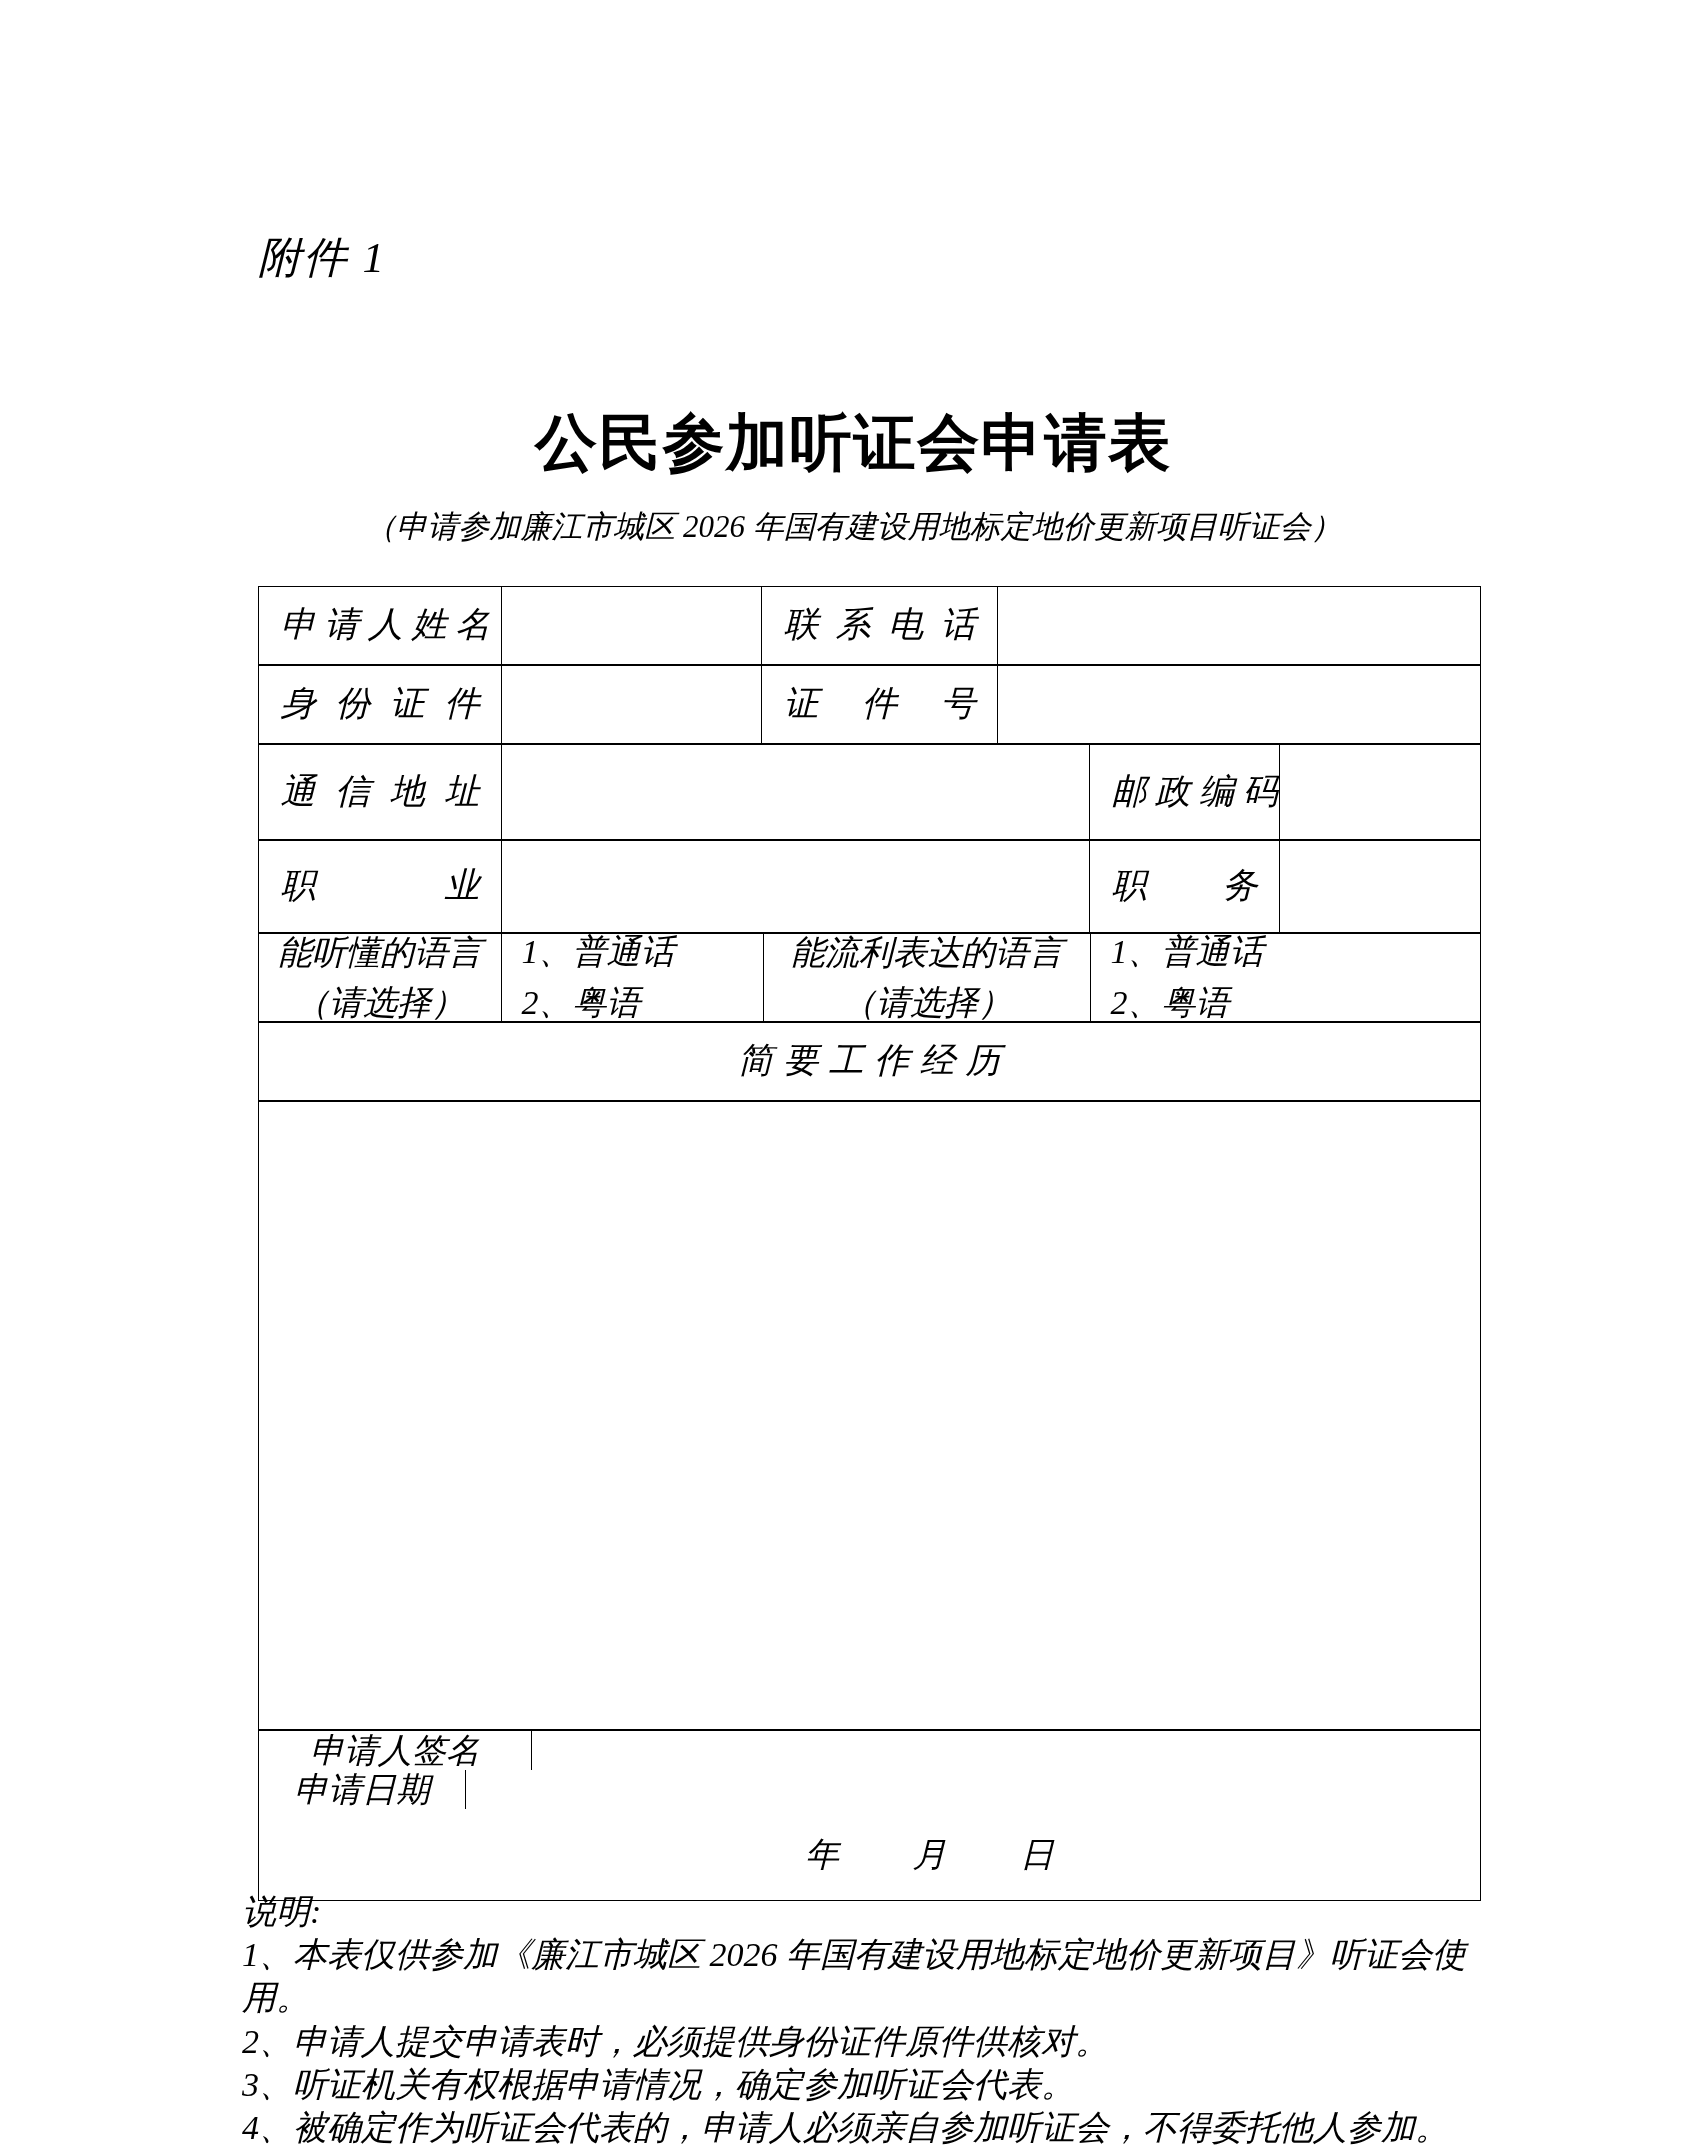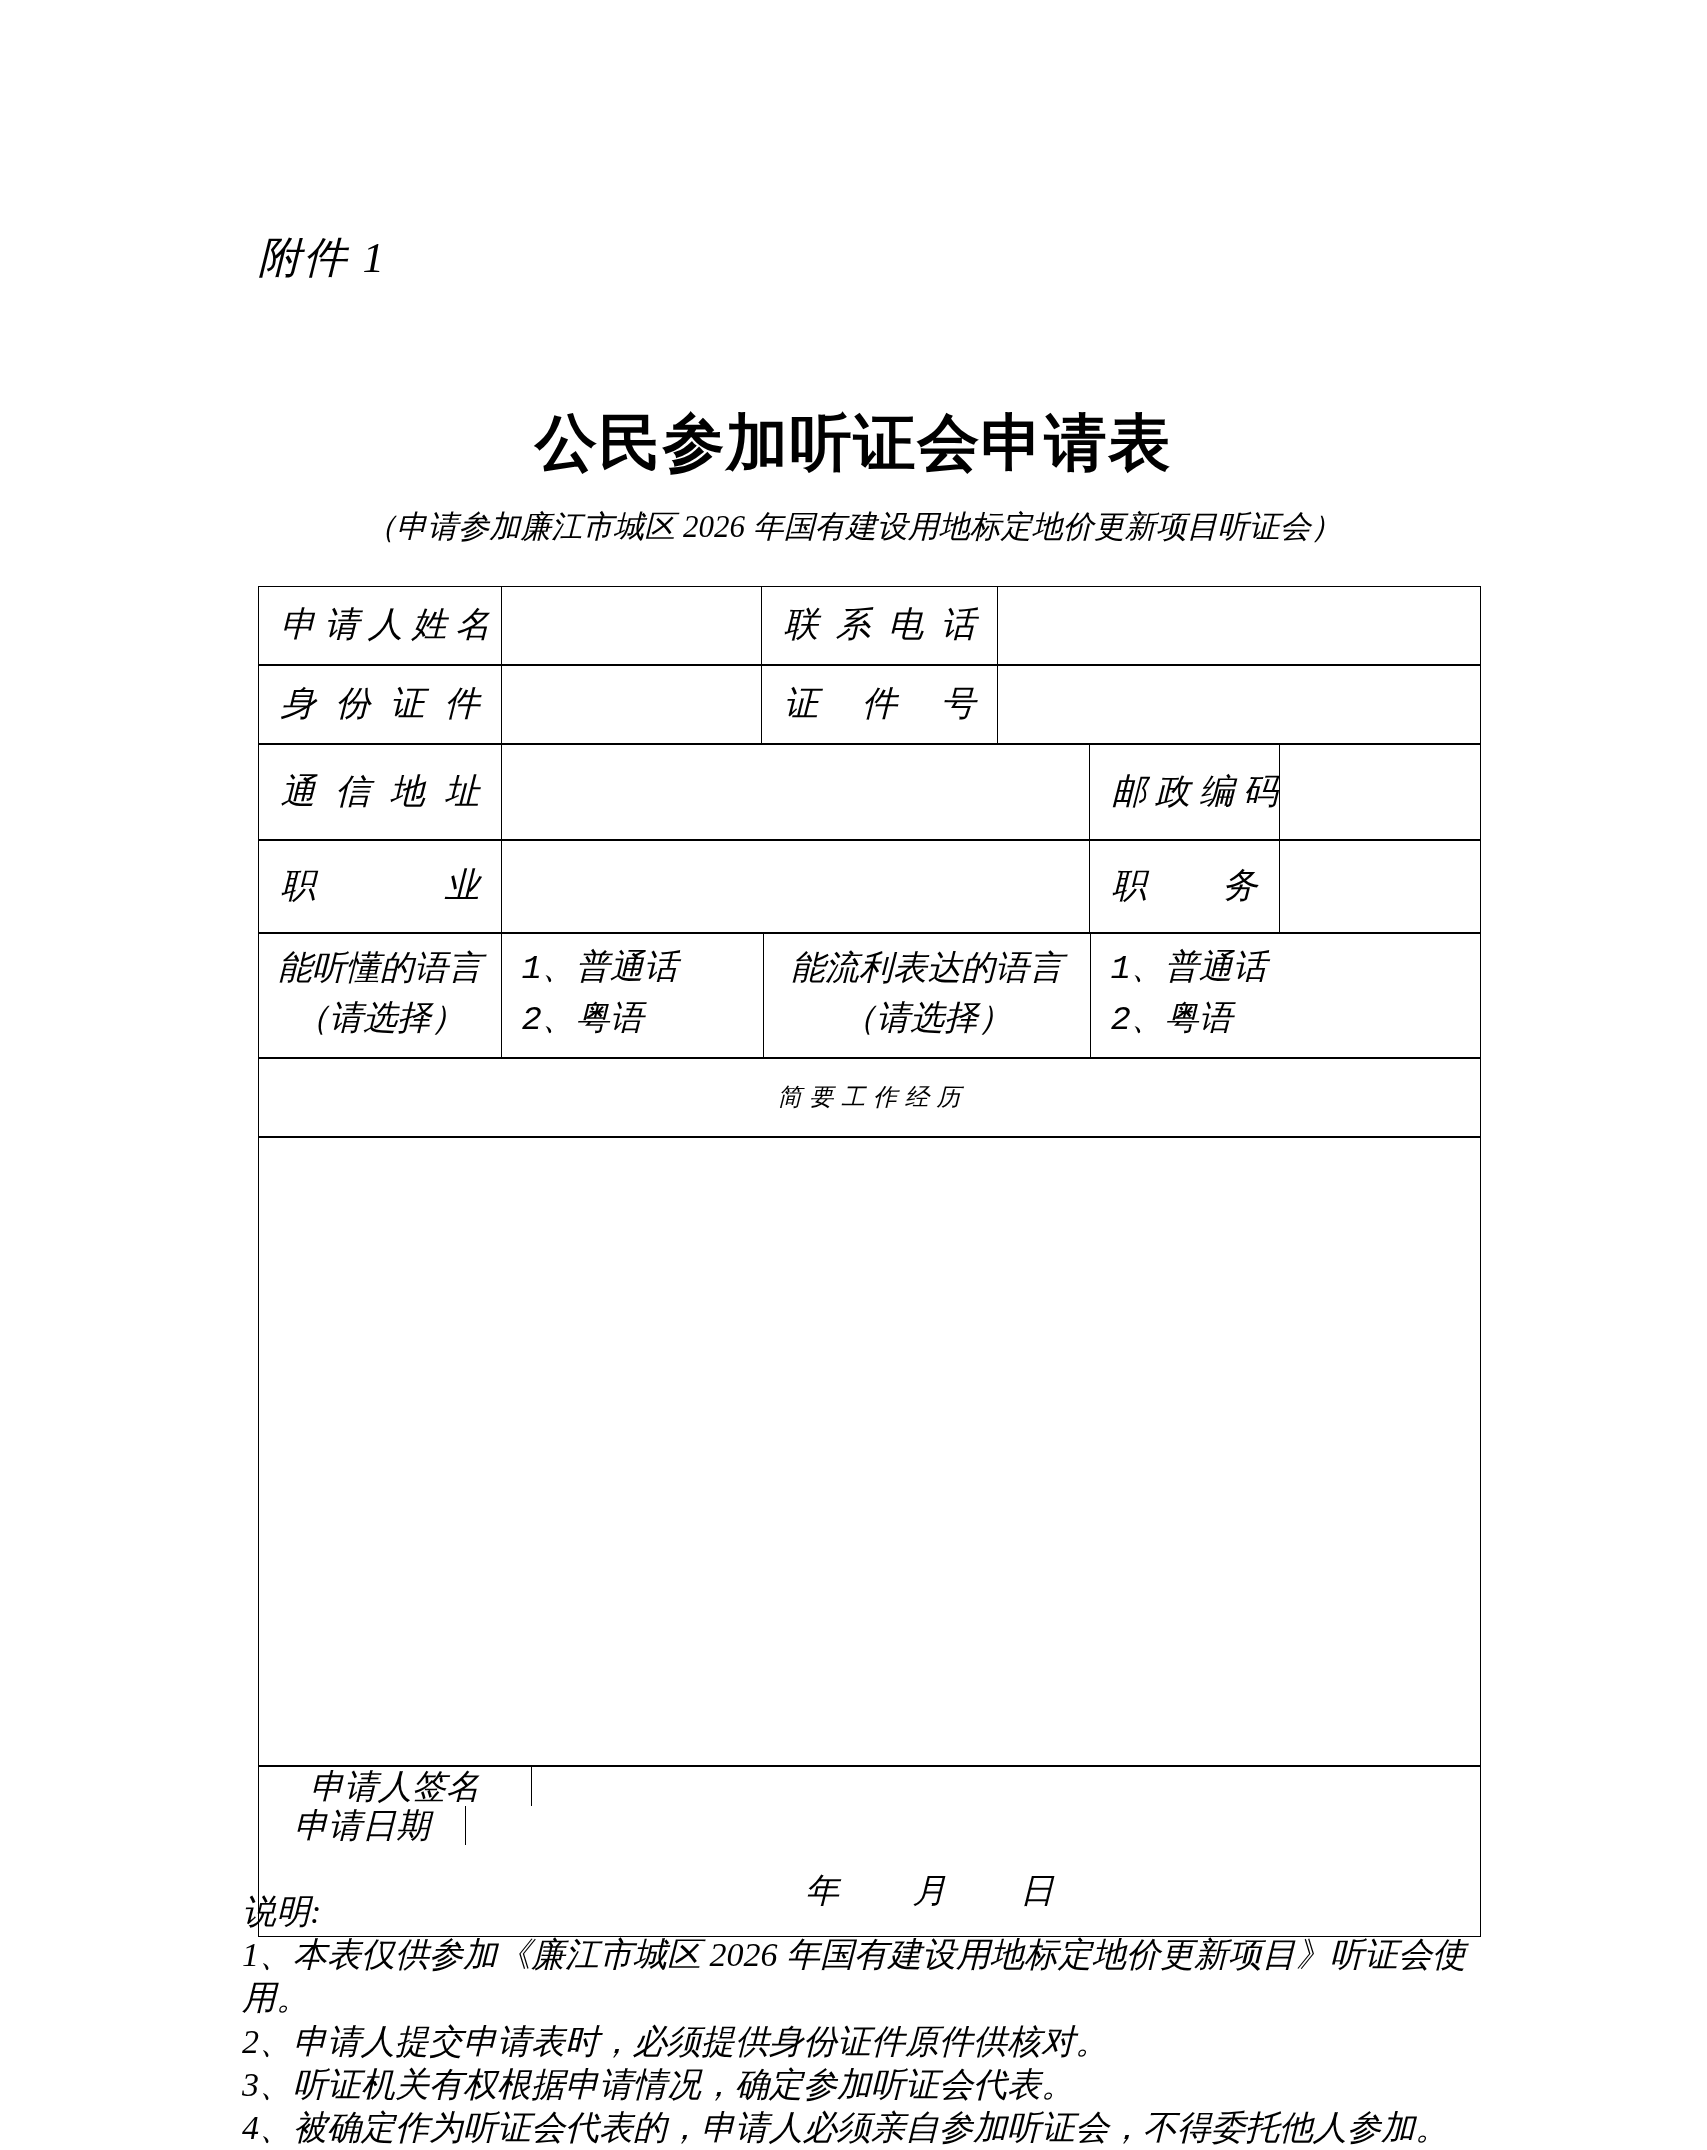--- a/index.html
+++ b/index.html
@@ -36,30 +36,30 @@
   .cell {
     border-right: 1.3px solid #000;
     display: flex; flex-direction: column; justify-content: center;
     overflow: hidden; flex-shrink: 0;
   }
   .cell.grow { flex: 1 1 auto; }
   .cell:last-child { border-right: none; }
 
   .r1 { height: 79px; } .r2 { height: 79px; }
   .r3 { height: 96px; } .r4 { height: 93px; }
-  .r5 { height: 125px; font-family: Liberation Mono, monospace; } .r6 { height: 79px; }
+  .r5 { height: 89px; } .r6 { height: 79px; }
   .r7 { height: 629px; } .r8 { height: 169px; flex-direction: column; }
 
   .jlabel {
     width: 100%; font-size: 35px; line-height: 1.15;
     text-align: justify; text-align-last: justify;
     padding: 0 21.5px; white-space: nowrap;
   }
   .clabel { width: 100%; font-size: 34px; line-height: 1.15; text-align: center; }
-  .hlabel { width: 100%; font-size: 24px; line-height: 1.15; text-align: center; letter-spacing: 0.9px; }
+  .hlabel { width: 100%; font-size: 35px; line-height: 1.15; text-align: center; letter-spacing: 0.9px; }
 
   .lang-line { width: 100%; text-align: center; font-size: 34px; line-height: 1.1; margin: 6px 0; }
   .opt-line  { width: 100%; text-align: left; font-size: 34px; line-height: 1.1; margin: 6.9px 0; padding-left: 19.4px; white-space: nowrap; }
 
   .date-cell {
     width: 100%; font-size: 34px; line-height: 1.15;
     text-align: center; padding-left: 120px;
     word-spacing: 65px; white-space: nowrap;
   }
 

